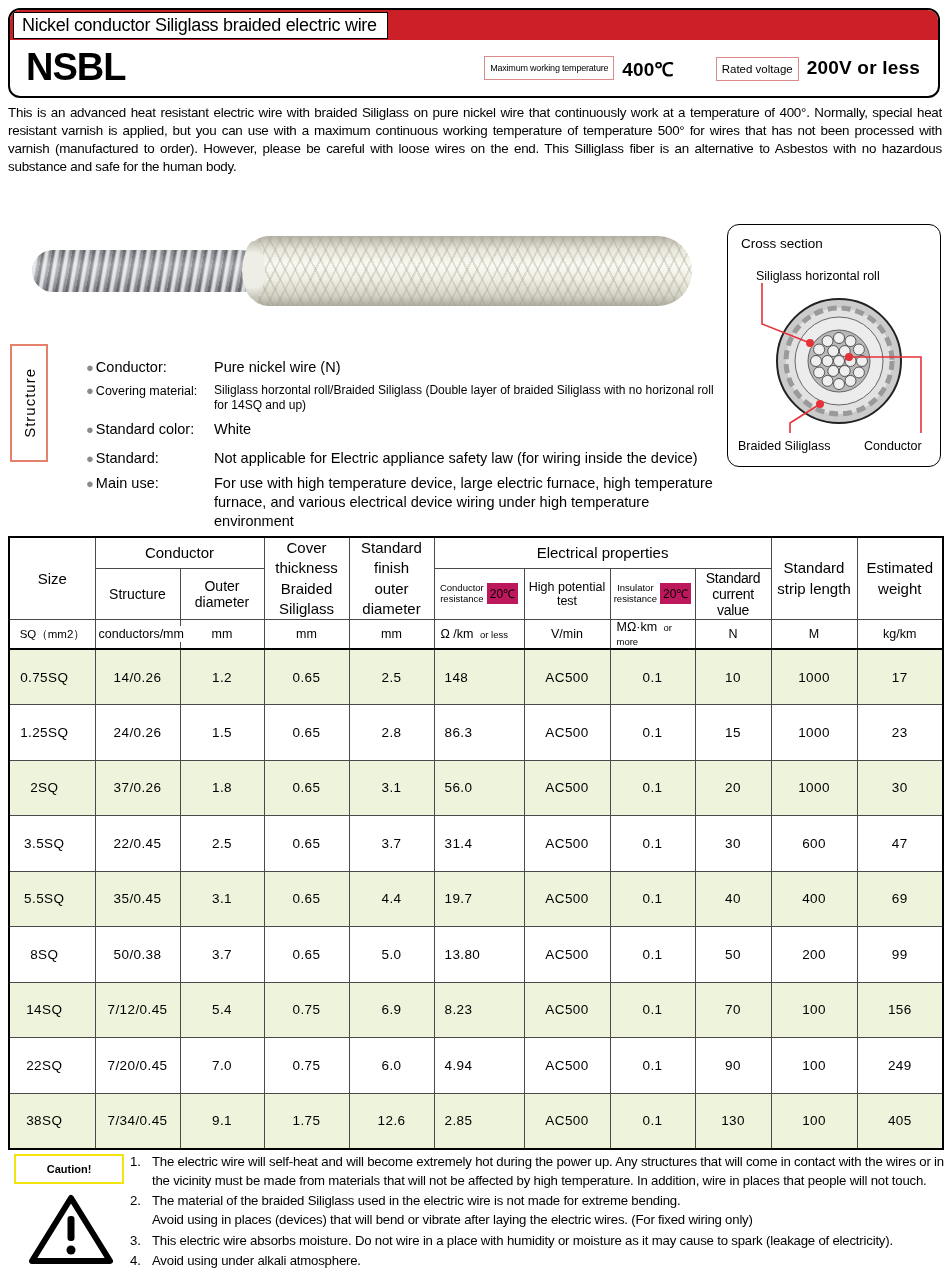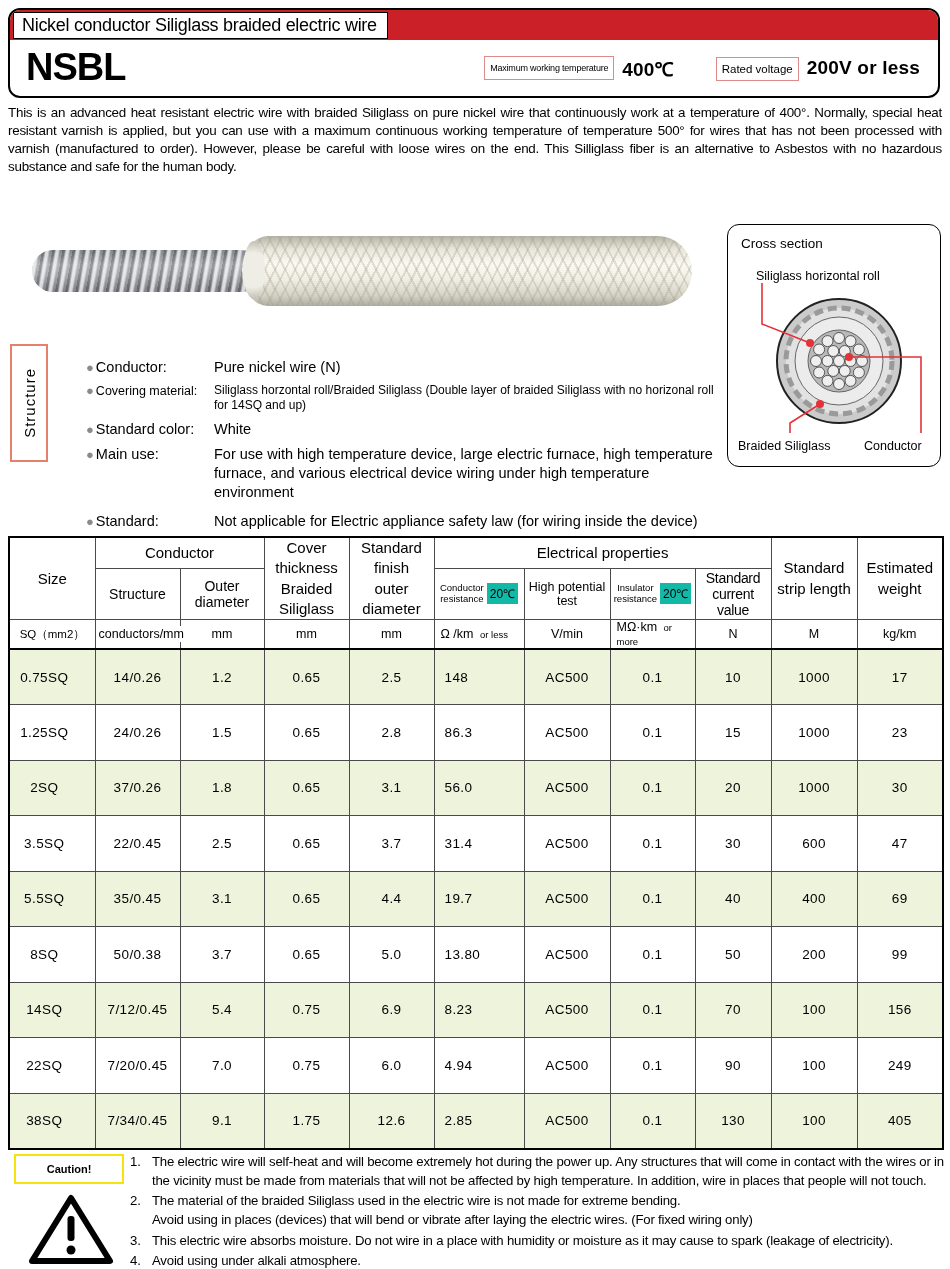--- a/index.html
+++ b/index.html
@@ -89,21 +89,21 @@
     border-collapse:collapse; table-layout:fixed;
   }
   .spec-table th, .spec-table td { border:1px solid #4a4a4a; text-align:center; vertical-align:middle; }
   .spec-table { border:2px solid #000; }
   .spec-table thead th { background:#fff; font-weight:normal; }
   .row-group th { height:30px; font-size:15px; }
   .row-sub th { height:26px; font-size:14px; }
   .two-line { white-space:pre-line; font-size:14px; line-height:1.35; }
   .hsmall { font-size:9.5px; line-height:1.1; display:inline-block; text-align:center; }
   .hsqueeze { font-size:10.5px; letter-spacing:-0.3px; }
-  .patch-blue { background:#14b8a6; font-size:12px; padding:2px 3px; margin-left:3px; }
+  .patch-blue { background:#be185d; font-size:12px; padding:2px 3px; margin-left:3px; }
   .patch-white { background:#fff; font-size:9.5px; padding:1px 3px; }
   .flexcell { display:flex; align-items:center; justify-content:center; }
   .row-units th { height:20px; background:#cfe9f6; font-size:12.5px; border-bottom:2px solid #000; }
   .row-units .left { text-align:left; padding-left:6px; }
   .spec-table tbody td { height:55.5px; font-size:13.5px; letter-spacing:0.4px; background:#fff; }
   .spec-table tbody tr.alt td { background:#eef3dc; }
   .col-size { text-align:right; padding-right:16px; }
   .col-res  { text-align:left  !important; padding-left:10px; }
   
   .caution-label {
@@ -200,27 +200,27 @@
       <span class="s-value">Pure nickel wire (N)</span>
     </div>
     <div class="s-row small">
       <span class="s-label"><span class="s-bullet">●</span>Covering material:</span>
       <span class="s-value">Siliglass horzontal roll/Braided Siliglass (Double layer of braided Siliglass with no horizonal roll for 14SQ and up)</span>
     </div>
     <div class="s-row">
       <span class="s-label"><span class="s-bullet">●</span>Standard color:</span>
       <span class="s-value">White</span>
     </div>
+    <div class="s-row gap">
+      <span class="s-label"><span class="s-bullet">●</span>Standard:</span>
+      <span class="s-value">Not applicable for Electric appliance safety law (for wiring inside the device)</span>
+    </div>
     <div class="s-row">
       <span class="s-label"><span class="s-bullet">●</span>Main use:</span>
       <span class="s-value">For use with high temperature device, large electric furnace, high temperature furnace, and various electrical device wiring under high temperature environment</span>
-    </div>
-    <div class="s-row gap">
-      <span class="s-label"><span class="s-bullet">●</span>Standard:</span>
-      <span class="s-value">Not applicable for Electric appliance safety law (for wiring inside the device)</span>
     </div>
   </div>
 
 <table class="spec-table">
   <colgroup>
     <col style="width:86px">
       <col style="width:85px">
       <col style="width:84px">
       <col style="width:85px">
     <col style="width:85px">

